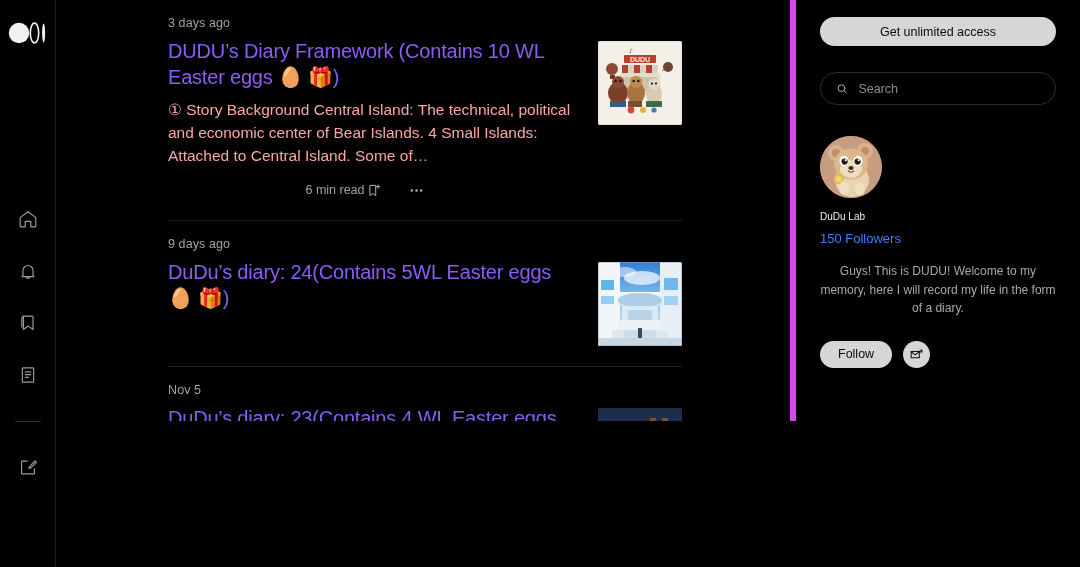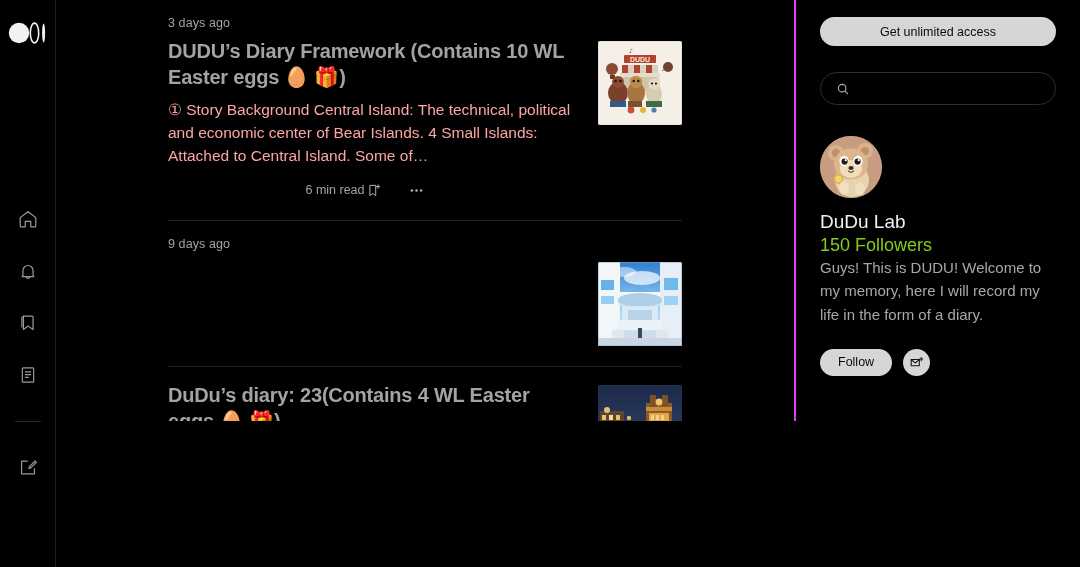--- a/index.html
+++ b/index.html
@@ -25,37 +25,37 @@
     width: 30px; height: 30px;
     display: flex; align-items: center; justify-content: center;
     cursor: pointer;
   }
   .rail-divider { width: 26px; height: 1px; background: #2b2b2b; margin: 9px 0 8px 0; }
 
   
   .feed-col {
     flex: 1 1 auto;
     height: 421px;
-    border-right: 2px solid #d946ef;
+    border-right: 6px solid #d946ef;
     position: relative;
     overflow: hidden;
   }
   .feed-inner { width: 514px; margin-left: 112px; padding-top: 0; }
 
   .story { padding: 16px 0 20px 0; position: relative; }
   .story + .story { border-top: 1px solid #222222; }
 
   .story-date {
     font-size: 12.5px; color: #a3a3a3; letter-spacing: .1px;
     margin-bottom: 9px;
   }
   .story-body { display: flex; gap: 20px; }
   .story-text { flex: 1 1 auto; min-width: 0; }
   .story-title {
-    font-size: 20px; font-weight: 700; color: #a3a3a3;
+    font-size: 20px; font-weight: 400; color: #8b5cf6;
     line-height: 1.28; letter-spacing: -.2px;
     margin-bottom: 9px;
   }
   .story-excerpt {
     font-family: Liberation Sans, sans-serif;
     font-size: 15.5px; line-height: 1.48; color: #fca5a5;
   }
   .story-thumb {
     width: 84px; height: 84px; flex: 0 0 84px;
     margin-top: 2px;
@@ -99,24 +99,24 @@
     width: 100%;
   }
   .search-box input::placeholder { color: #8c8c8c; }
 
   .avatar {
     width: 62px; height: 62px; border-radius: 50%;
     margin-top: 31px; overflow: hidden; background: #c9a58c;
   }
   .avatar svg { display: block; width: 62px; height: 62px; }
 
-  .author-name { margin-top: 13px; font-size: 19px; color: #efefef; font-weight: 400; }
-  .author-followers { margin-top: 2px; font-size: 18px; color: #84cc16; }
+  .author-name { margin-top: 13px; font-size: 10px; color: #efefef; font-weight: 400; }
+  .author-followers { margin-top: 9px; font-size: 13px; color: #3b82f6; }
   .author-bio {
-    font-size: 15px; line-height: 1.55; color: #a8a8a8;
+    margin-top: 16px; font-size: 12px; line-height: 1.55; color: #a8a8a8; text-align: center;
   }
   .author-actions { margin-top: 23px; display: flex; align-items: center; gap: 11px; }
   .follow-btn {
     height: 27px; padding: 0 18px; border-radius: 99px;
     background: #d6d6d6; color: #0b0b0b; border: none;
     font-size: 12.5px; font-family: "Liberation Sans", sans-serif;
     cursor: pointer;
   }
   .mail-btn {
     width: 27px; height: 27px; border-radius: 50%;
@@ -235,20 +235,21 @@
               </svg>
             </span>
           </span>
         </div>
       </article>
 
       <article class="story">
         <div class="story-date">9 days ago</div>
         <div class="story-body">
           <div class="story-text">
+            <h2 class="story-title">DuDu’s diary: 24(Contains 5WL Easter eggs 🥚 🎁)</h2>
           </div>
           <div class="story-thumb">
             <svg viewBox="0 0 84 84">
               <defs>
                 <linearGradient id="sky2" x1="0" y1="0" x2="0" y2="1">
                   <stop offset="0" stop-color="#2f7fd4"></stop>
                     <stop offset="0.55" stop-color="#9fd0f2"></stop>
                     <stop offset="1" stop-color="#e8f3fb"></stop>
                 </linearGradient>
               </defs>
@@ -272,20 +273,21 @@
               <path d="M26 68h32v16H26z" fill="#cfdde8"></path>
               <rect x="40" y="66" width="4" height="10" fill="#3a4a58"></rect>
               <rect x="0" y="76" width="84" height="8" fill="#c7d6e2"></rect>
               <rect x="0" y="0" width="84" height="84" fill="none" stroke="#8fa8ba" stroke-width="1"></rect>
             </svg>
           </div>
         </div>
       </article>
 
       <article class="story">
+        <div class="story-date">Nov 5</div>
         <div class="story-body">
           <div class="story-text">
             <h2 class="story-title">DuDu’s diary: 23(Contains 4 WL Easter eggs 🥚 🎁)</h2>
 
           </div>
           <div class="story-thumb">
             <svg viewBox="0 0 84 84">
               <defs>
                 <linearGradient id="nsky" x1="0" y1="0" x2="0" y2="1">
                   <stop offset="0" stop-color="#1b2a4a"></stop>
@@ -340,20 +342,21 @@
   </main>
 
   <aside class="aside">
     <button class="cta-btn">Get unlimited access</button>
 
     <div class="search-box">
       <svg width="14" height="14" viewBox="0 0 24 24" fill="none" stroke="#b0b0b0" stroke-width="1.9" stroke-linecap="round">
         <circle cx="10.5" cy="10.5" r="6.5"></circle>
           <path d="m15.5 15.5 4.5 4.5"></path>
       </svg>
+      <input type="text" placeholder="Search" style="">
     </div>
 
     <div class="avatar">
       <svg viewBox="0 0 62 62">
         <circle cx="31" cy="31" r="31" fill="#c79c80"></circle>
         <circle cx="16" cy="17" r="8" fill="#d9b28f"></circle>
         <circle cx="16" cy="17" r="4.2" fill="#c09068"></circle>
         <circle cx="45" cy="15" r="8" fill="#d9b28f"></circle>
         <circle cx="45" cy="15" r="4.2" fill="#c09068"></circle>
         <ellipse cx="32" cy="44" rx="17" ry="17" fill="#e8d3ae"></ellipse>

